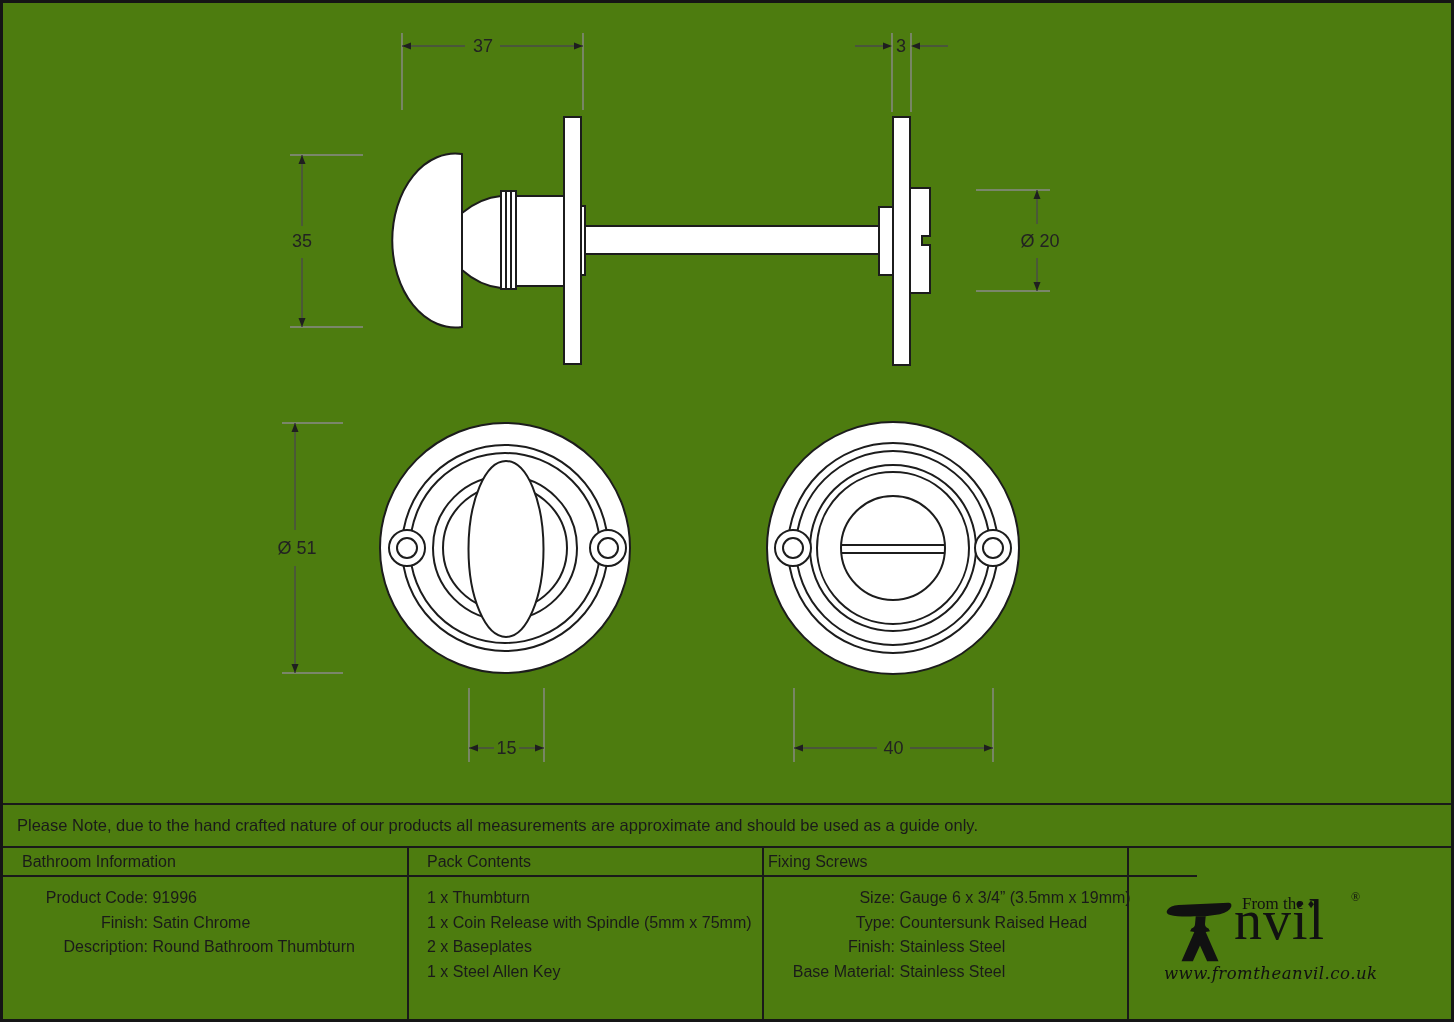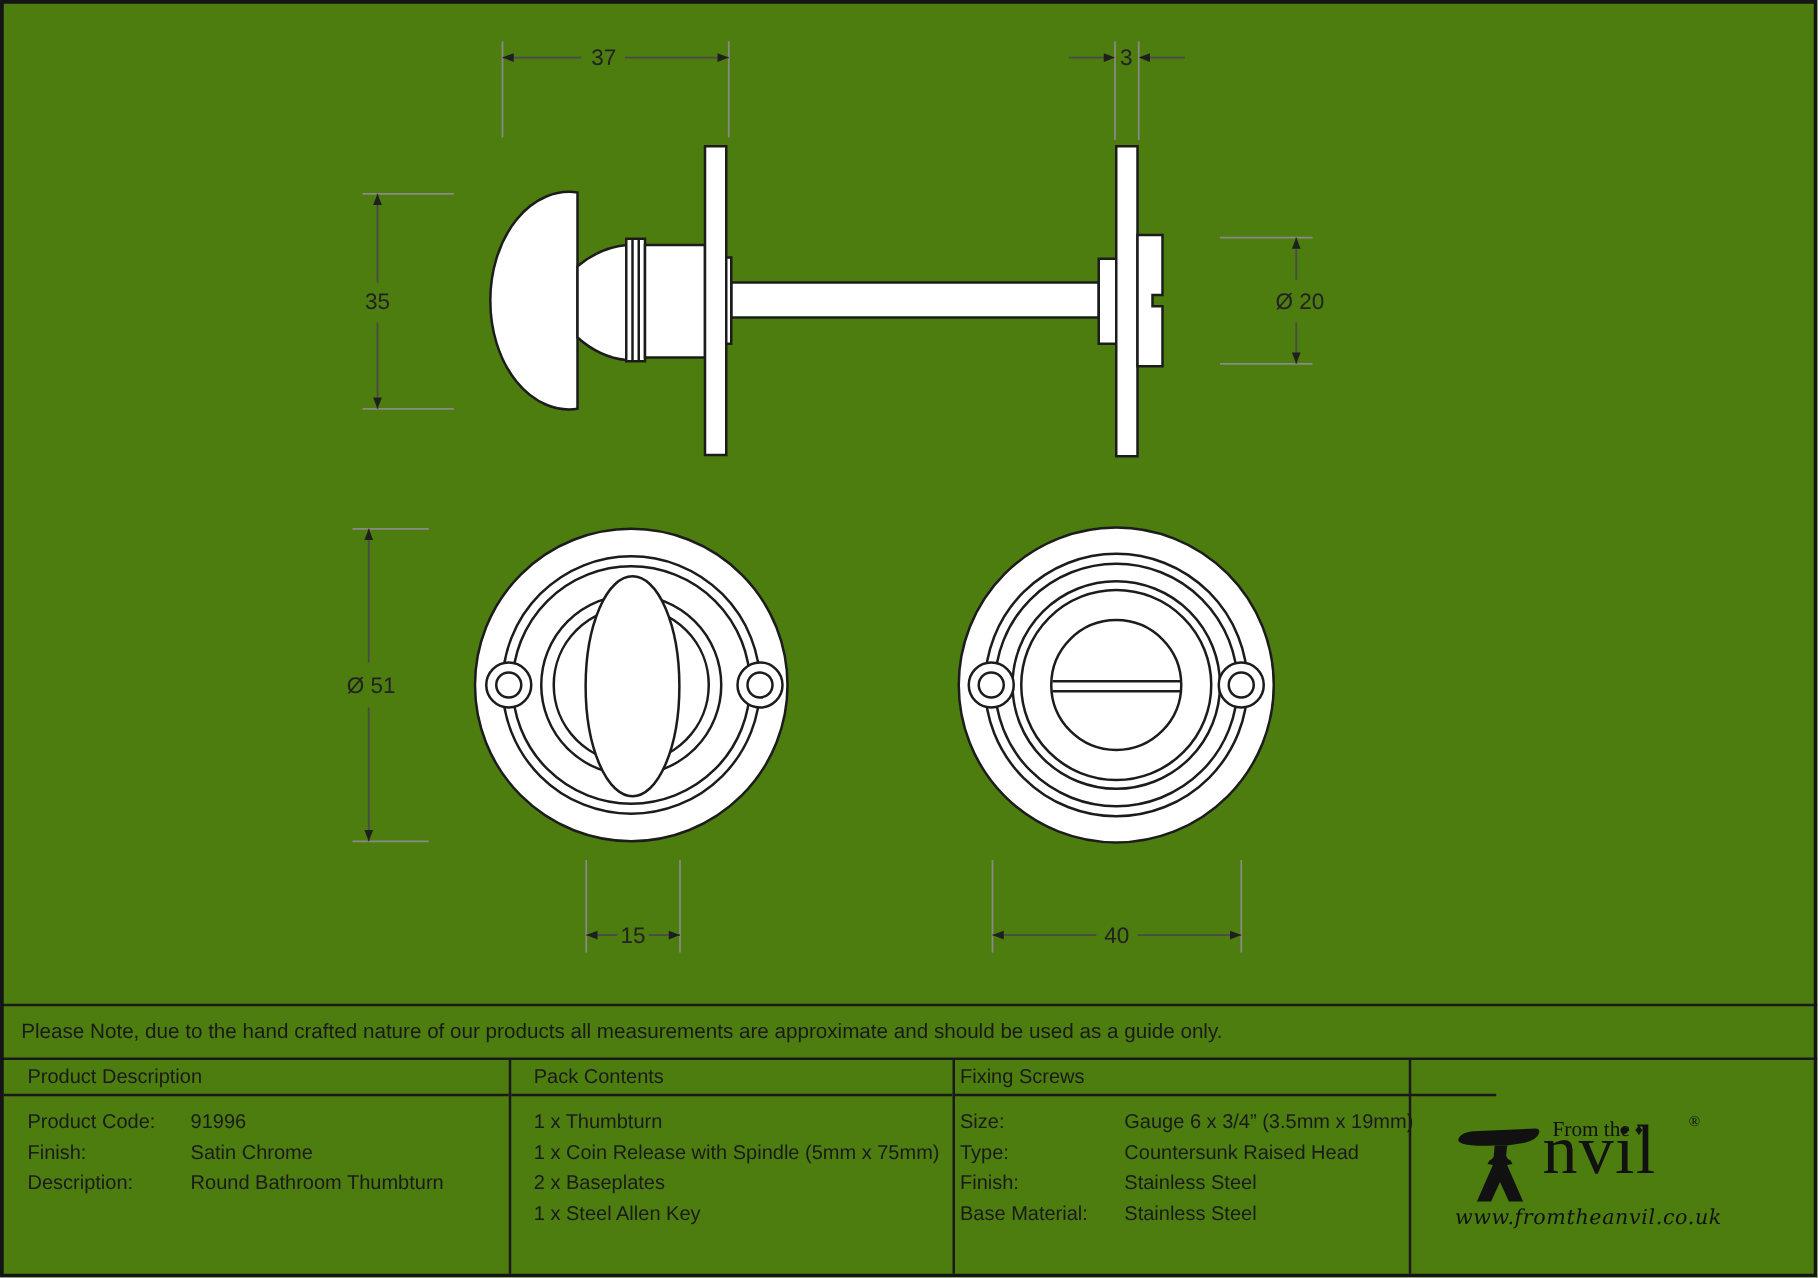--- a/index.html
+++ b/index.html
@@ -17,21 +17,21 @@
   
   .note-row{position:absolute;left:0;top:803px;width:1454px;height:45px;box-sizing:border-box;
             border-top:2px solid #1a1a1a;border-bottom:2px solid #1a1a1a;
             line-height:41px;padding-left:17px;font-size:16.5px;}
   
   .tcol{position:absolute;top:848px;height:171px;box-sizing:border-box;}
   .tcol.bordered{border-left:2px solid #1a1a1a;}
   .thead{height:29px;box-sizing:border-box;border-bottom:2px solid #1a1a1a;
          font-size:16px;line-height:27px;}
   .tbody{padding-top:9px;font-size:16px;line-height:24.5px;}
-  .kv .k{display:inline-block;}
+  .kv .k{display:inline-block;text-align:right;}
   .col-product .thead,.col-product .tbody{padding-left:19px;}
   .col-product .kv .k{width:126px;}
   .col-pack .thead,.col-pack .tbody{padding-left:18px;}
   .col-screws .thead,.col-screws .tbody{padding-left:4px;}
   .col-screws .kv .k{width:127px;}
   
   .logo-wrap{position:absolute;left:35px;top:42px;width:210px;height:130px;}
   .logo-anvil{position:absolute;left:0;top:10px;}
   .logo-fromthe{position:absolute;left:78px;top:4px;font-family:"Liberation Serif",serif;
                 font-size:17px;color:#111;white-space:nowrap;}
@@ -178,21 +178,21 @@
       <polygon class="arrow" points="993,748 984,744.5 984,751.5"></polygon>
       <text class="dimtext" x="893.5" y="754" text-anchor="middle">40</text>
     </g>
   </svg>
 
   <div class="note-row">
     <span>Please Note, due to the hand crafted nature of our products all measurements are approximate and should be used as a guide only.</span>
   </div>
 
   <div class="tcol col-product" style="left:3px;width:404px;">
-    <div class="thead">Product Description</div>
+    <div class="thead">Bathroom Information</div>
     <div class="tbody">
       <div class="kv">
         <span class="k">Product Code:</span>
         <span class="v">91996</span>
       </div>
       <div class="kv">
         <span class="k">Finish:</span>
         <span class="v">Satin Chrome</span>
       </div>
       <div class="kv">

